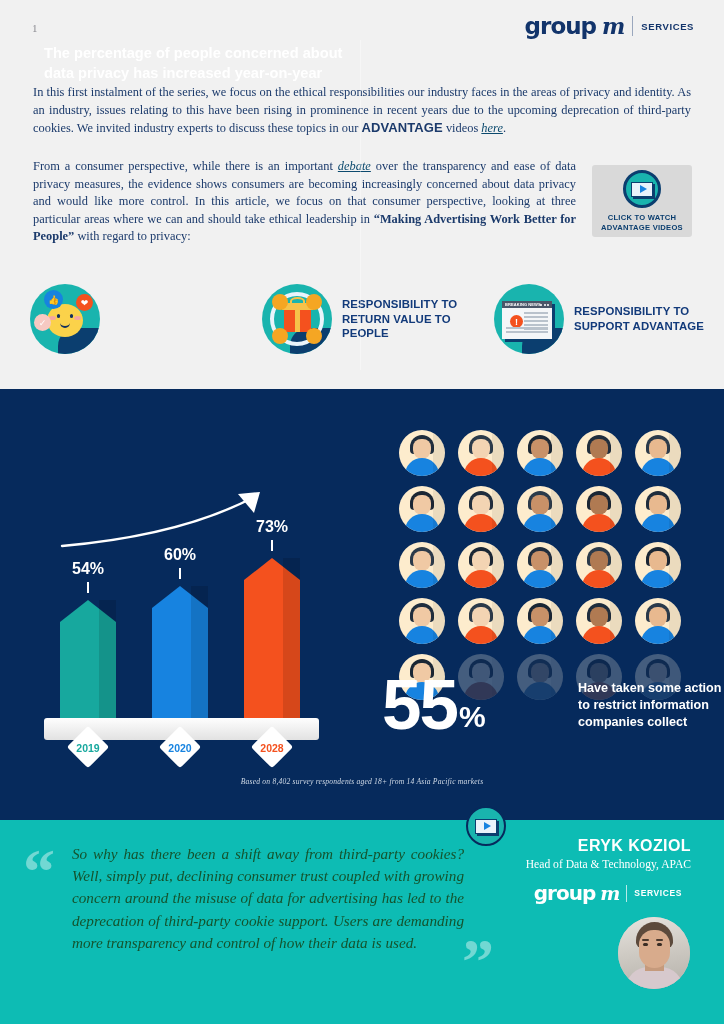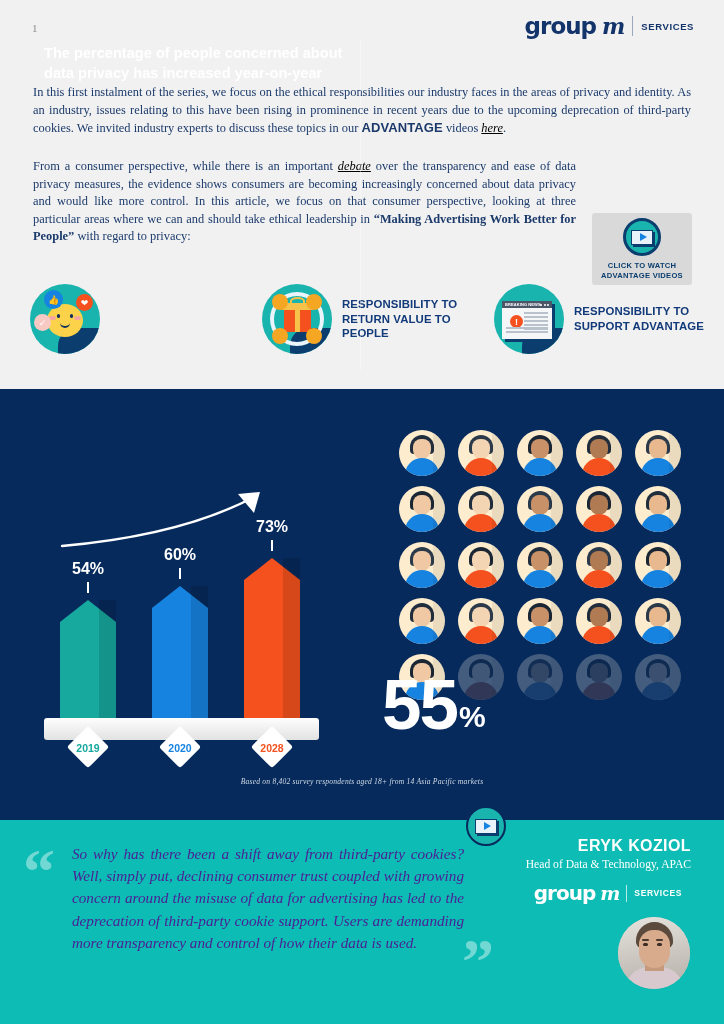--- a/index.html
+++ b/index.html
@@ -47,28 +47,28 @@
   }
 
   
   .body-text {
     color: #1b3a6b; font-family: "Liberation Serif", serif;
     font-size: 12.4px; line-height: 1.42; text-align: justify;
   }
   .para1 { position: absolute; left: 33px; top: 84px; width: 658px; }
   .para2 { position: absolute; left: 33px; top: 158px; width: 543px; }
   .bold-advantage { font-family: "Liberation Sans", sans-serif; font-weight: 700; font-size: 13px; letter-spacing: .1px;}
-  .inline-link { font-style: italic; text-decoration: underline; color: #000000; }
+  .inline-link { font-style: italic; text-decoration: underline; color: #0c4a6e; }
   .inline-strong { font-weight: 700; }
 
   
   .cta-box {
     position: absolute; left: 592px; top: 165px; width: 100px; height: 72px;
     background: #d9d9d9; border-radius: 3px;
-    display: flex; flex-direction: column; align-items: center; padding-top: 5px; margin-top: 48px;
+    display: flex; flex-direction: column; align-items: center; padding-top: 5px;
   }
   .cta-circle {
     width: 38px; height: 38px; border-radius: 50%;
     background: #19b4ae; border: 3px solid #0b3e6f;
     position: relative; display: flex; align-items: center; justify-content: center;
   }
   .cta-screen {
     width: 22px; height: 15px; background: #e8f2fb;
     border: 1.5px solid #0b3e6f; position: relative;
     display: flex; align-items: center; justify-content: center;
@@ -242,21 +242,21 @@
   }
   .quote-mark {
     position: absolute; color: rgba(255,255,255,.42);
     font-family: "Liberation Serif", serif; font-weight: 700;
     line-height: 1; user-select: none;
   }
   .qm-open { left: 23px; top: 20px; font-size: 64px; }
   .qm-close{ left: 462px; top: 110px; font-size: 64px; }
   .quote-text {
     position: absolute; left: 72px; top: 23px; width: 392px;
-    color: #4c1d95; font-style: italic; font-family: "Liberation Serif", serif;
+    color: #14532d; font-style: italic; font-family: "Liberation Serif", serif;
     font-size: 15.2px; line-height: 1.46; text-align: justify;
   }
   .speaker-name {
     position: absolute; right: 33px; top: 17px; width: 320px; text-align: right;
     color: #fff; font-weight: 700; font-size: 16px; letter-spacing: .4px;
   }
   .speaker-role {
     position: absolute; right: 33px; top: 38px; width: 320px; text-align: right;
     color: #fff; font-family: "Liberation Serif", serif; font-size: 11.6px;
   }
@@ -633,20 +633,21 @@
           <span class="p-body" style="background:#1783e0"></span>
           <span class="p-shadow"></span>
         </div>
       </div>
     </div>
 
   <div class="big-stat">
     <span class="big-num">55</span>
     <span class="big-pct">%</span>
   </div>
+  <div class="stat-text">Have taken some action to restrict information companies collect</div>
 
   <div class="play-badge">
     <div class="pb-screen">
       <div class="pb-play"></div>
     </div>
   </div>
 
   <div class="teal">
     <div class="quote-mark qm-open">“</div>
     <div class="quote-text">So why has there been a shift away from third-party cookies? Well, simply put, declining consumer trust coupled with growing concern around the misuse of data for advertising has led to the deprecation of third-party cookie support. Users are demanding more transparency and control of how their data is used.</div>

